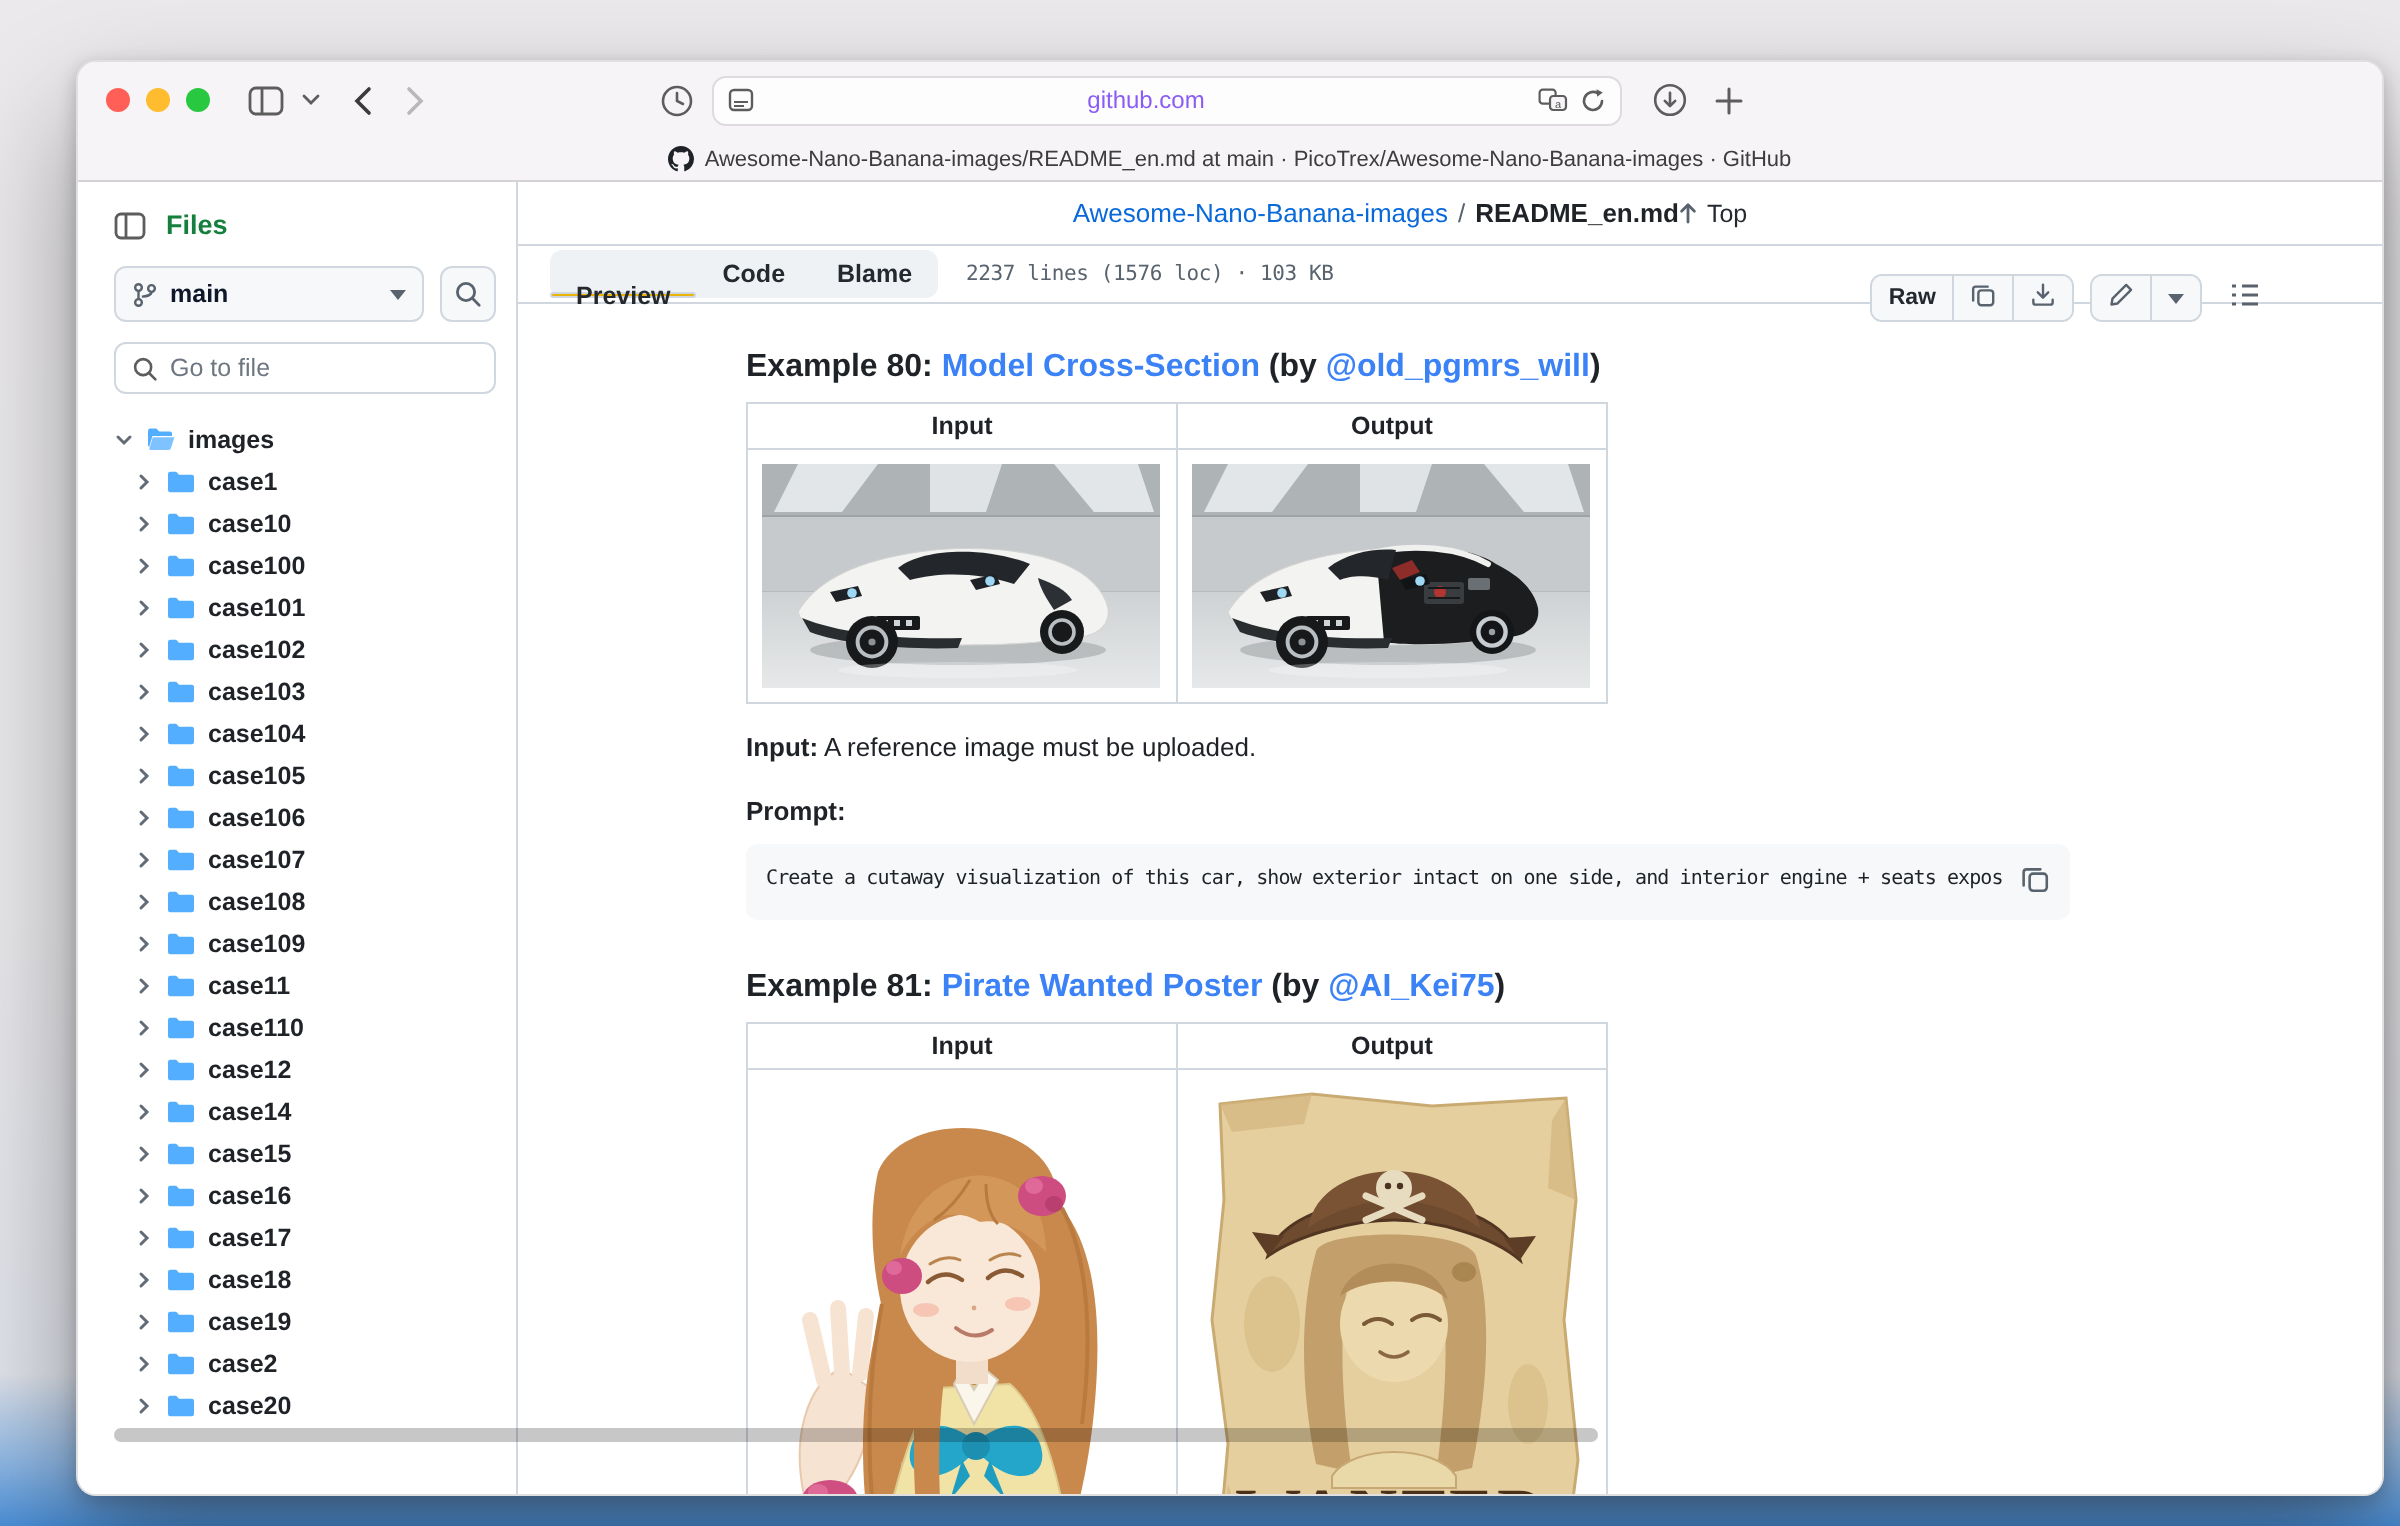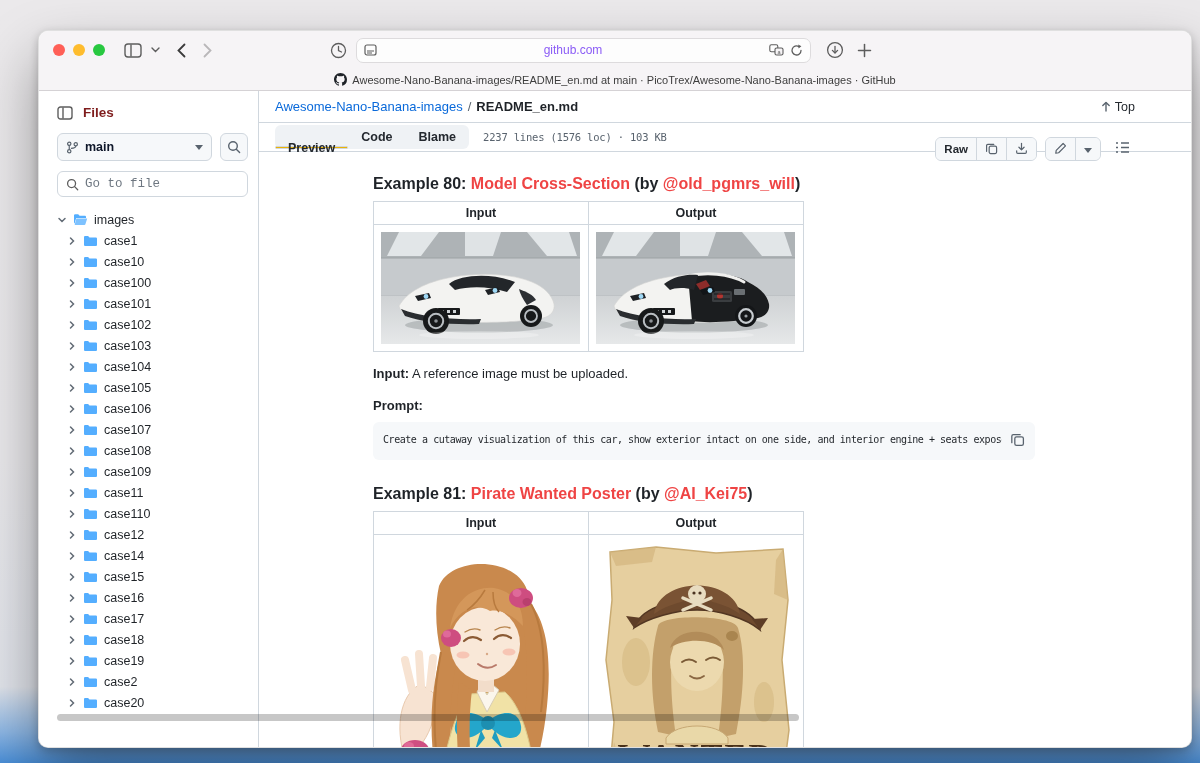--- a/index.html
+++ b/index.html
@@ -27,41 +27,41 @@
   .urltext { flex:1; text-align:center; font-size:12px; color:#8b5cf6; }
   .rspace { width:296px; }
   .tabstrip { height:21px; display:flex; align-items:center; justify-content:center; gap:5px;
               font-size:11px; color:#3d3d3d; }
 
   
   .page { display:flex; height:657px; background:#fff; overflow:hidden; }
 
   aside.sidebar { width:220px; border-right:1px solid #d0d7de; padding:14px 10px 0 18px; position:relative; flex:none; }
   .files-head { display:flex; align-items:center; gap:10px; margin-bottom:13px; color:#59636e; }
-  .files-title { font-size:13.5px; font-weight:700; color:#7f1d1d; }
+  .files-title { font-size:13.5px; font-weight:700; color:#15803d; }
   .side-controls { display:flex; gap:8px; margin-bottom:10px; }
   .branch-btn { flex:1; height:28px; border:1px solid #d0d7de; border-radius:6px; background:#f6f8fa;
                 display:flex; align-items:center; gap:6px; padding:0 8px; color:#0f172a; }
   .branch-btn .lbl { font-size:12.5px; font-weight:600; flex:1; text-align:left; }
   .sq-btn { width:28px; height:28px; border:1px solid #d0d7de; border-radius:6px; background:#f6f8fa;
             display:flex; align-items:center; justify-content:center; color:#59636e; }
   .goto { height:26px; border:1px solid #d0d7de; border-radius:6px; display:flex; align-items:center;
           gap:6px; padding:0 8px; margin-bottom:12px; background:#fff; color:#6e7781; }
-  .goto input { border:0; outline:0; width:100%; font-size:12.5px; font-family:Liberation Mono, monospace; color:#701a75; background:transparent; }
+  .goto input { border:0; outline:0; width:100%; font-size:12.5px; font-family:Liberation Sans, sans-serif; color:#701a75; background:transparent; }
   .goto input::placeholder { color:#6e7781; }
   .tree { font-size:12.5px; color:#1f2328; }
-  .trow { display:flex; align-items:center; gap:6px; height:21px; border-radius:6px; cursor:default; }
+  .trow { display:flex; align-items:center; gap:6px; height:21px; border-radius:6px; cursor:default;font-weight:bold; }
   .trow.child { padding-left:10px; }
   .chev { color:#636c76; display:flex; width:10px; flex:none; }
 
   .hscroll { position:absolute; left:18px; bottom:26px; width:742px; height:7px;
              background:rgba(0,0,0,.22); border-radius:4px; }
 
   main.main { flex:1; min-width:0; }
-  .crumb-row { height:31px; display:flex; align-items:center; justify-content:space-between;
+  .crumb-row { height:31px; display:flex; align-items:center; justify-content:center;
                padding:0 56px 0 16px; font-size:13px; }
   .crumb a.repo { color:#0969da; text-decoration:none; }
   .crumb .sep { color:#59636e; padding:0 5px; }
   .crumb .file { font-weight:700; color:#1f2328; }
   .top-link { display:flex; align-items:center; gap:4px; color:#24292f; font-size:12.5px; }
   .file-toolbar { height:30px; border-top:1px solid #d0d7de; border-bottom:1px solid #d0d7de;
                   display:flex; align-items:center; padding:0 56px 0 16px; gap:14px; }
   .segmented { display:flex; background:#eff2f5; border-radius:6px; padding:0; height:24px; }
   .seg-tab { font-size:12.5px; color:#24292f; padding:0 12px; display:flex; align-items:center;
              border-radius:6px; border:1px solid transparent; background:transparent; font-family:inherit;font-weight:bold; }
@@ -72,21 +72,21 @@
   .gseg { display:flex; align-items:center; justify-content:center; padding:0 8px; color:#24292f;
           border-right:1px solid #d0d7de; font-size:11.5px; font-weight:700; background:#f6f8fa; font-family:inherit; border-top:0;border-bottom:0;border-left:0; }
   .gseg:last-child { border-right:0; }
   .gseg .ic { color:#59636e; }
   .ghost-btn { width:26px; height:24px; display:flex; align-items:center; justify-content:center; color:#59636e;
                background:transparent; border:0; }
 
   .markdown { padding:13px 156px 0 114px; font-size:13px; color:#1f2328; }
   .md-h { font-size:16px; font-weight:700; margin:10px 0 8px; }
   .md-h.second { margin-top:25px; }
-  .md-h a { color:#ef4444; text-decoration:none; }
+  .md-h a { color:#3b82f6; text-decoration:none; }
   table.md-table { border-collapse:collapse; margin:8px 0 14px;border-radius:23px; }
   .md-table th { border:1px solid #d0d7de; width:215px; padding:4px 6px; font-size:12.5px; font-weight:700; text-align:center; }
   .md-table td { border:1px solid #d0d7de; padding:7px; vertical-align:top; }
   .md-table svg { display:block; }
   .note { margin:14px 0 0; }
   .note b, .plabel b { font-weight:700; }
   .plabel { margin:17px 0 9px; }
   .codeblock { background:#f6f8fa; border-radius:6px; padding:10px 10px; display:flex; align-items:flex-start; gap:8px; }
   .codeblock code { flex:1; min-width:0; overflow:hidden; white-space:nowrap; color:#1f2328;
                     font-family:"DejaVu Sans Mono", monospace; font-size:10px; letter-spacing:-.45px; line-height:1.5; }

